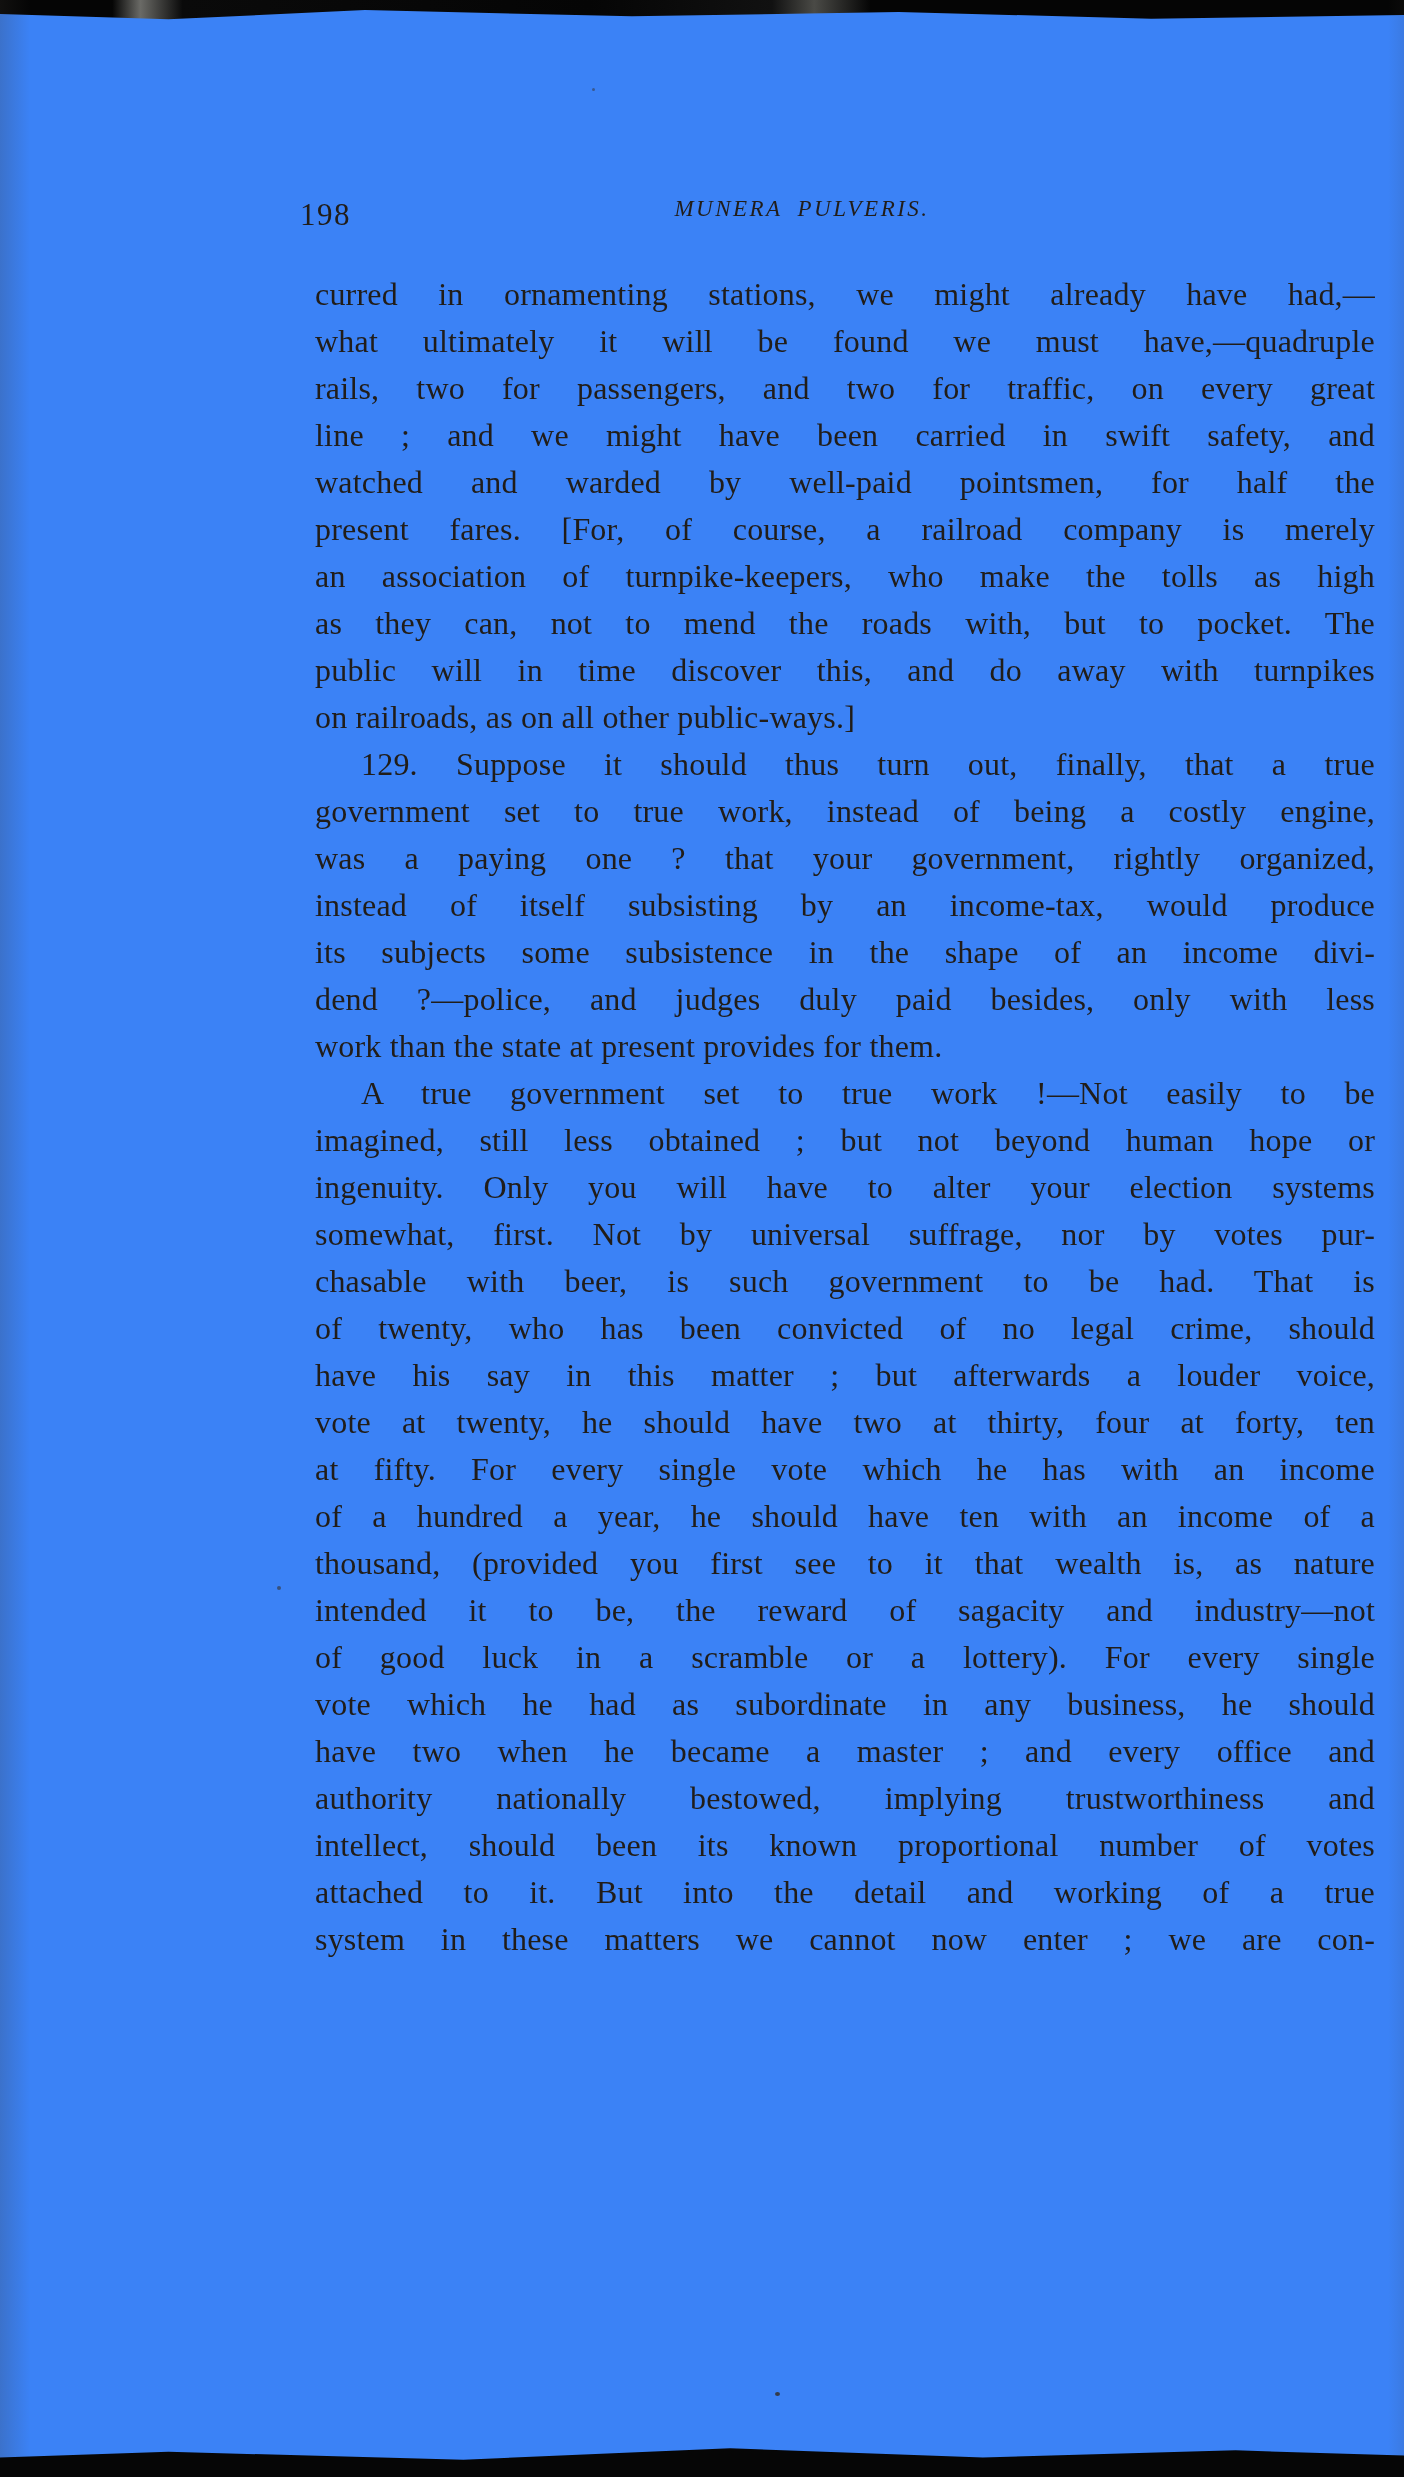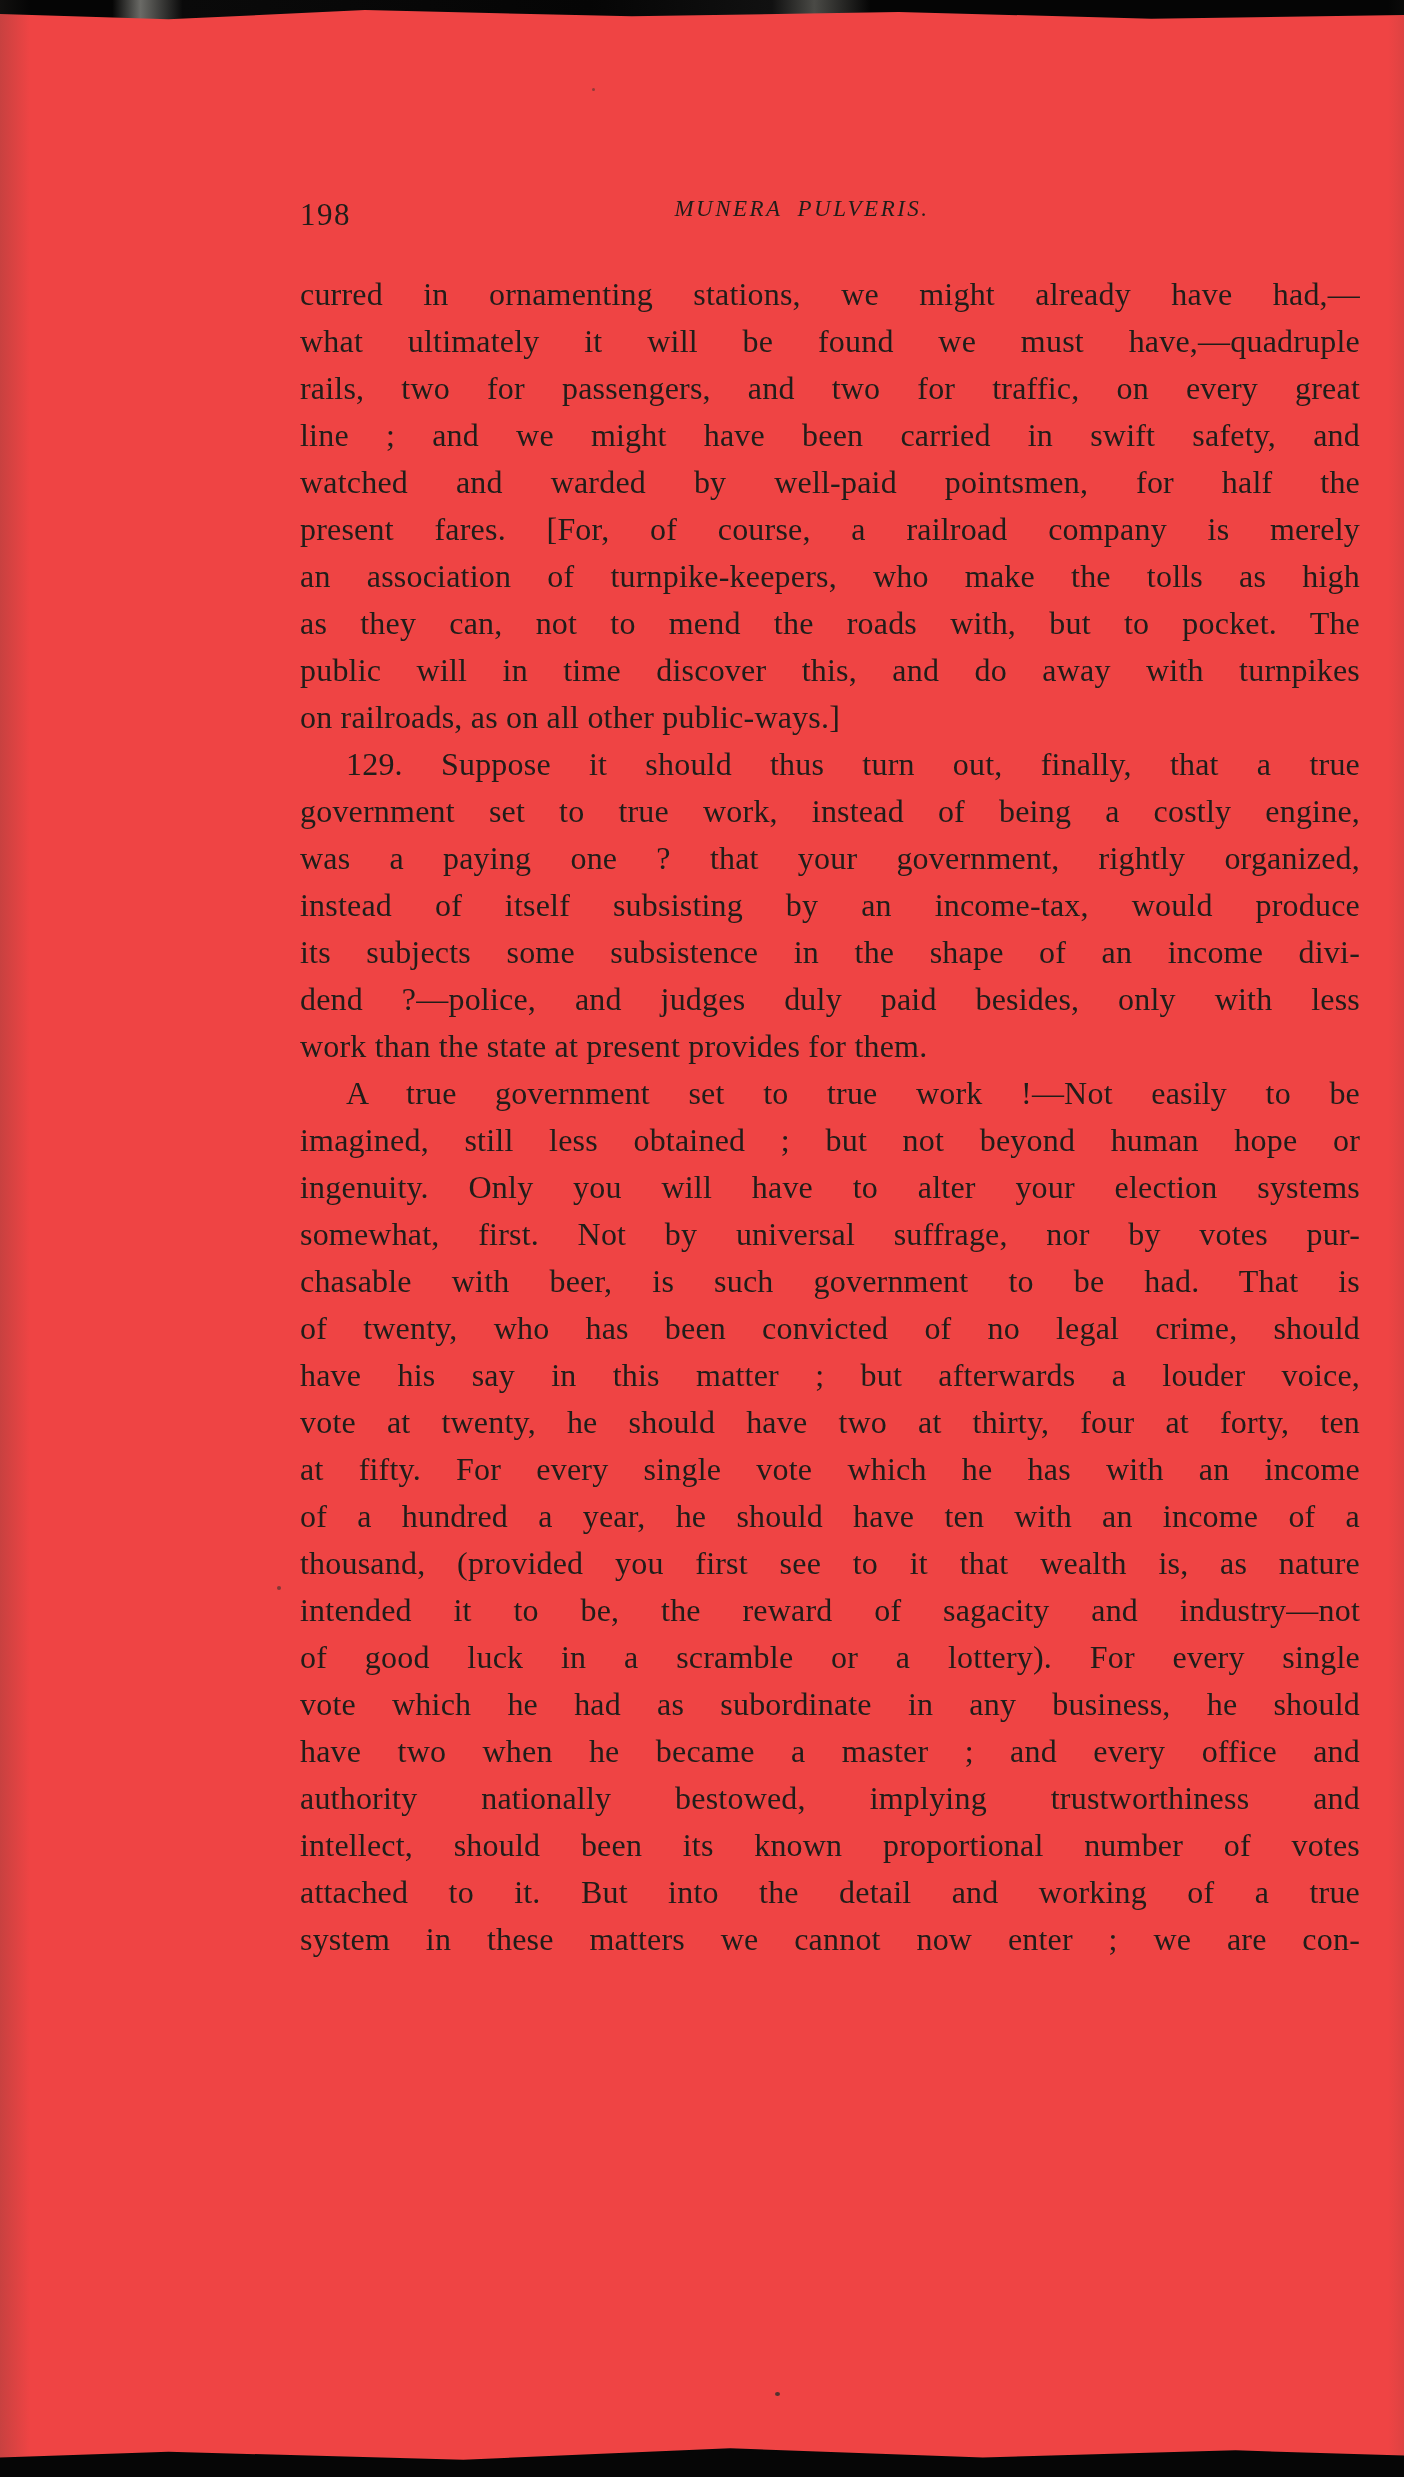--- a/index.html
+++ b/index.html
@@ -6,21 +6,21 @@
   html, body {
     margin: 0;
     padding: 0;
     background: #d8d6d2;
   }
   .page {
     position: relative;
     width: 1404px;
     height: 2477px;
     margin: 0 auto;
-    background: #ef4444;
+    background: #3b82f6;
     overflow: hidden;
     font-family: "Liberation Serif", "DejaVu Serif", serif;
     color: #211d19;
   }
 
   
   .artifact-top {
     position: absolute;
     top: 0; left: 0; right: 0;
     height: 24px;
@@ -78,21 +78,21 @@
     text-align: center;
     font-style: italic;
     font-size: 23px;
     letter-spacing: 2.5px;
     word-spacing: 7px;
   }
 
   
   .content {
     position: absolute;
-    left: 300px;
+    left: 315px;
     top: 271px;
     width: 1060px;
     font-size: 32px;
     line-height: 47px;
     letter-spacing: 0.2px;
   }
   .line {
     text-align: justify;
     text-align-last: justify;
     white-space: nowrap;  

